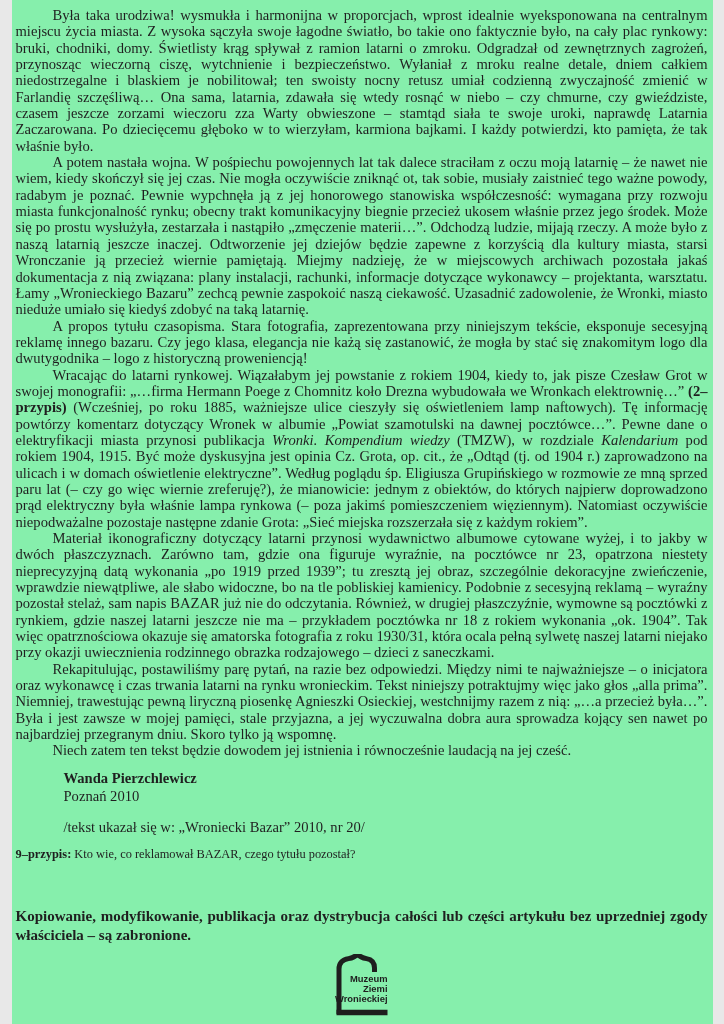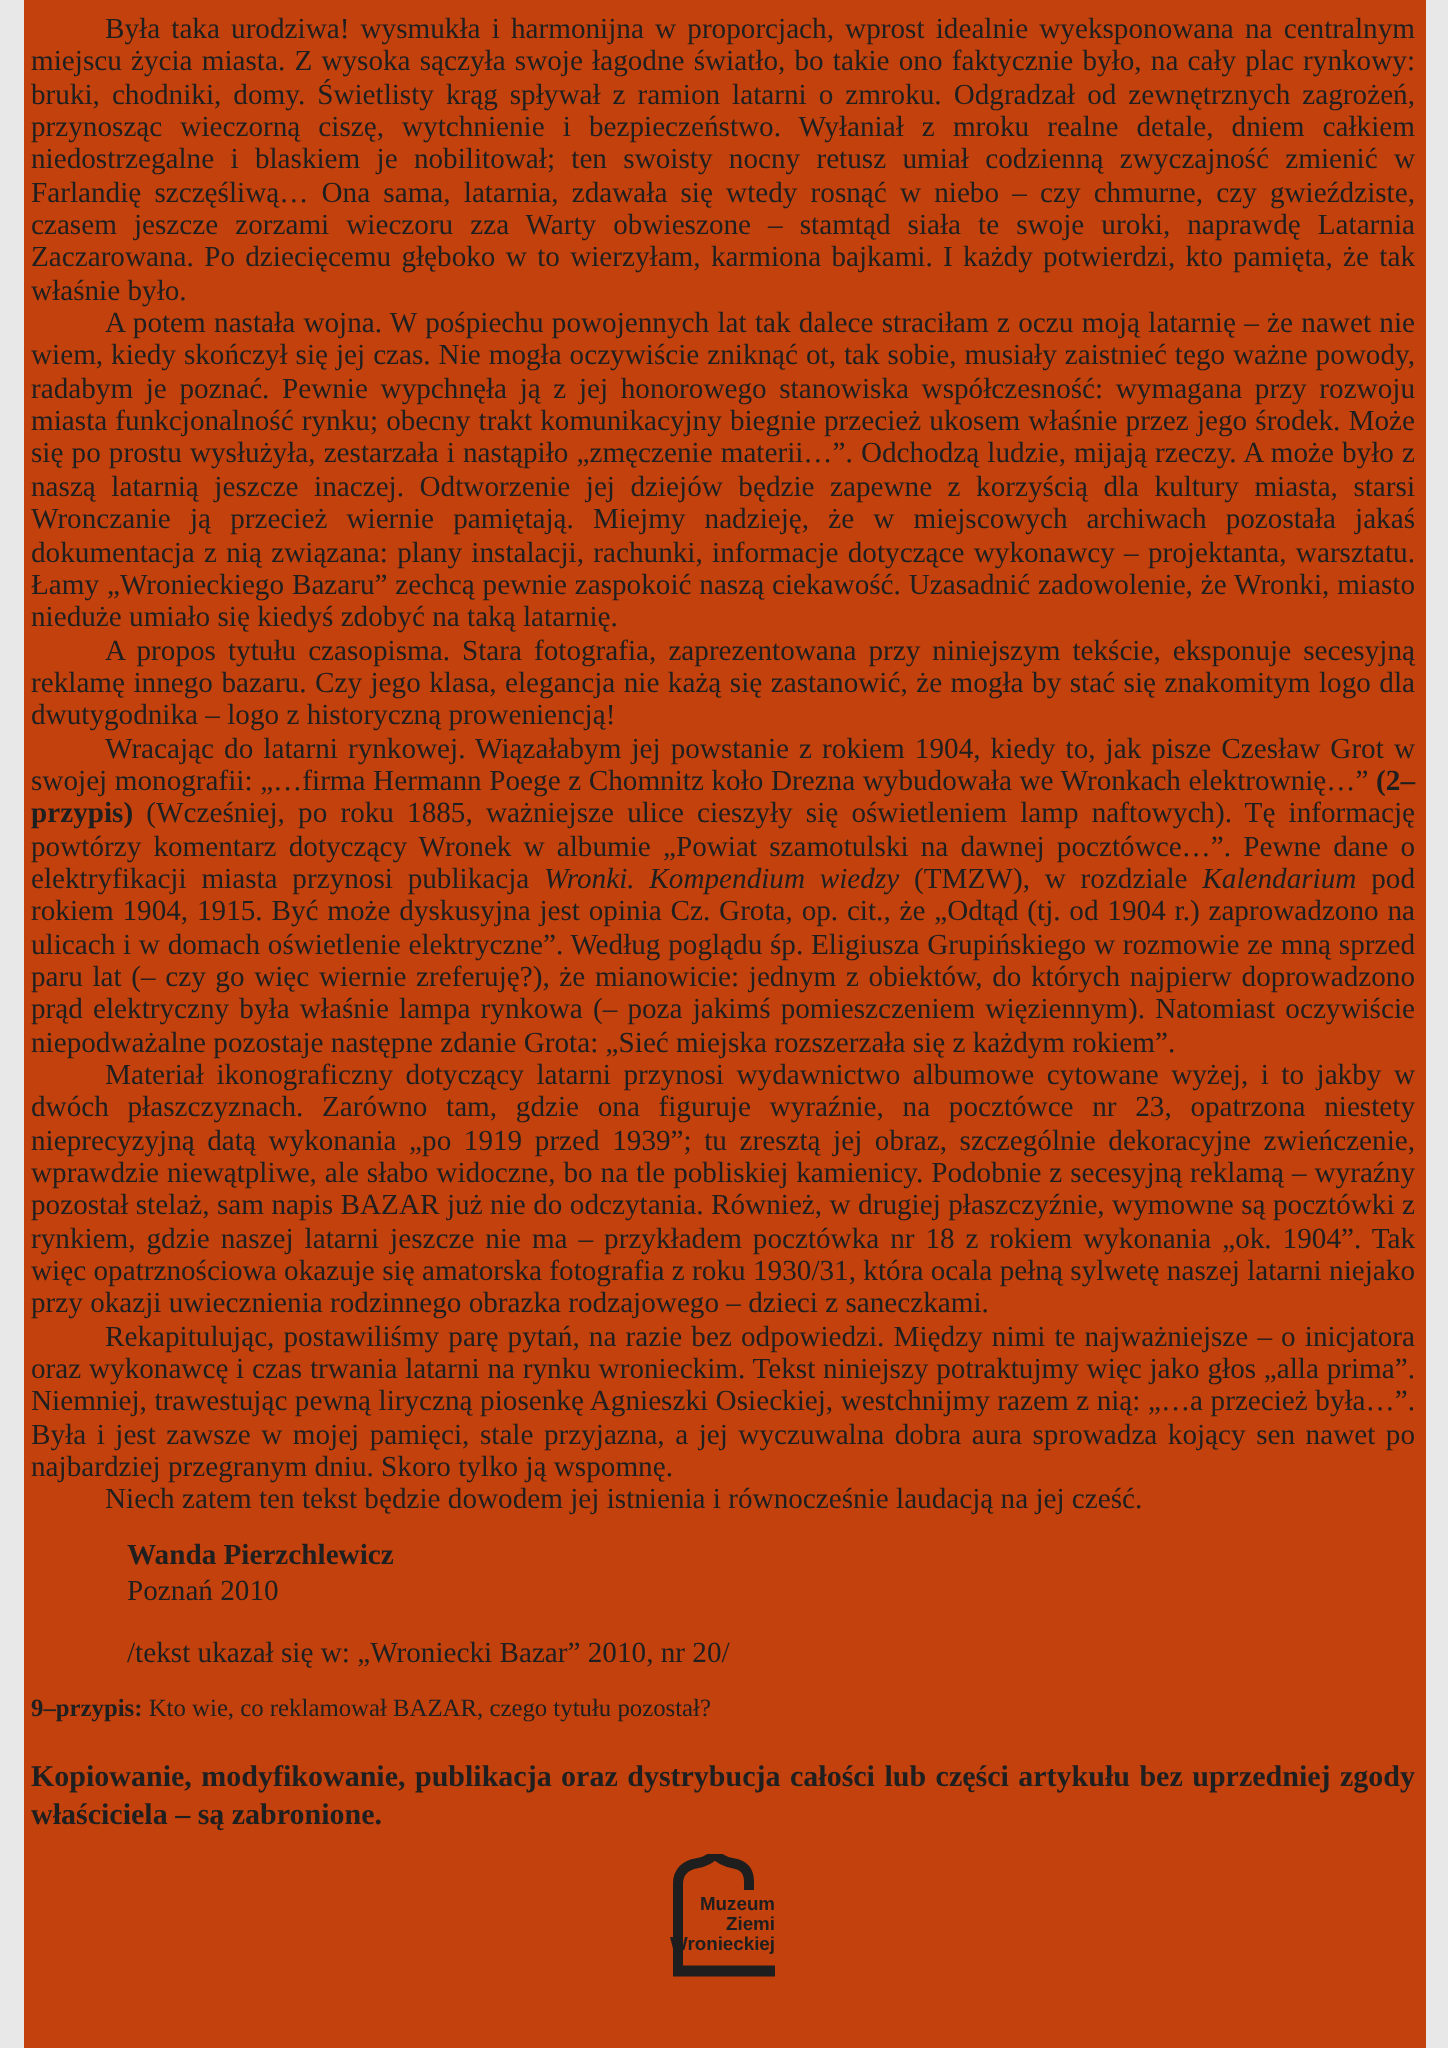--- a/index.html
+++ b/index.html
@@ -1,33 +1,33 @@
 <!DOCTYPE html>
 <html lang="pl"><head>
 <meta charset="utf-8">
 <style>
   html,body{margin:0;padding:0;background:#e8e8e8;}
   .page{
     width:701px;height:1024px;box-sizing:border-box;
-    background:#c2410c;color:#1f1f1f;overflow:hidden;
+    background:#86efac;color:#1f1f1f;overflow:hidden;
     font-family:"Liberation Serif", serif;
     padding:7px 5px 0 4px;
     margin:0 auto;
   }
   .body-text{font-size:14.6px;line-height:16.35px;text-align:justify;}
   .body-text p{margin:0;text-indent:37px;}
   span.b{font-weight:bold;}
   span.i{font-style:italic;font-family:Liberation Serif, serif;}
   .sig{margin:10px 0 0 48px;font-size:14.6px;line-height:18px;}
   .sig-name{font-weight:bold;}
   .pub-note{margin:14px 0 0 48px;font-size:14.6px;line-height:17px;}
   .footnotes{margin-top:11px;font-size:12.4px;line-height:15.6px;}
   .footnotes p{margin:0;text-indent:0;text-align:left;}
   .copyright{
-    margin-top:18px;font-weight:bold;font-size:15px;line-height:19px;
+    margin-top:45px;font-weight:bold;font-size:15px;line-height:19px;
     text-align:justify;
   }
   .logo-wrap{margin-top:9px;display:flex;justify-content:center;}
   .logo-wrap svg{display:block;}
 </style>
 </head>
 <body>
 
 <div class="page">
 

